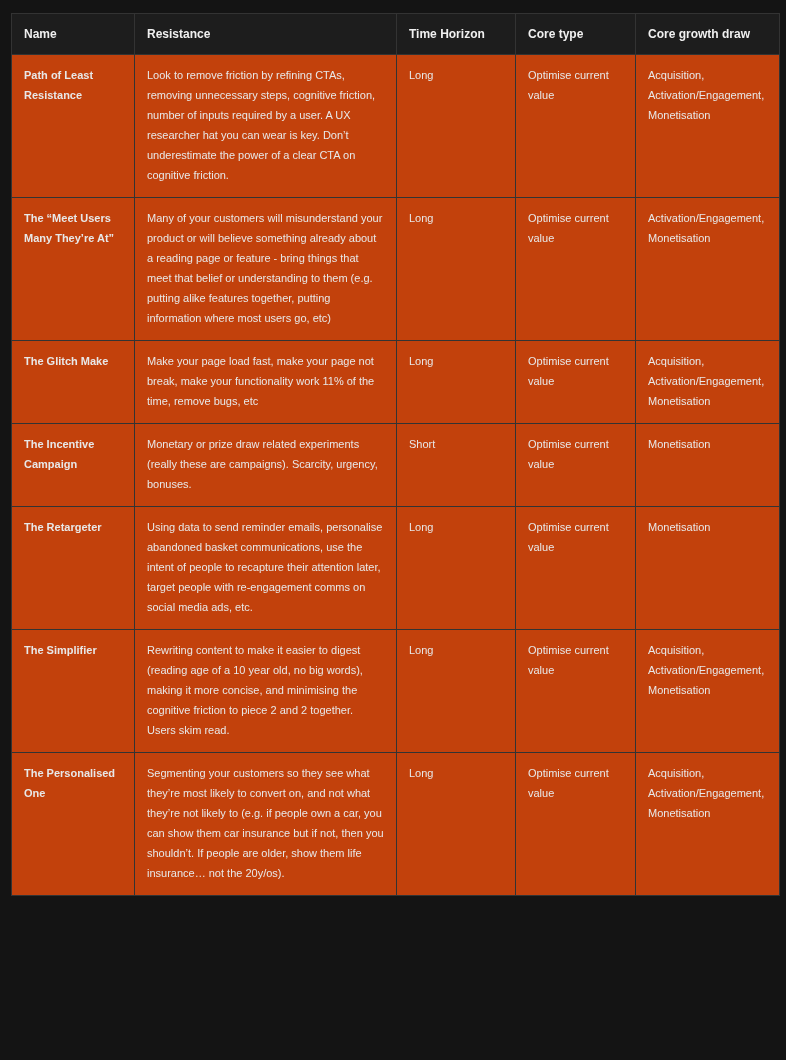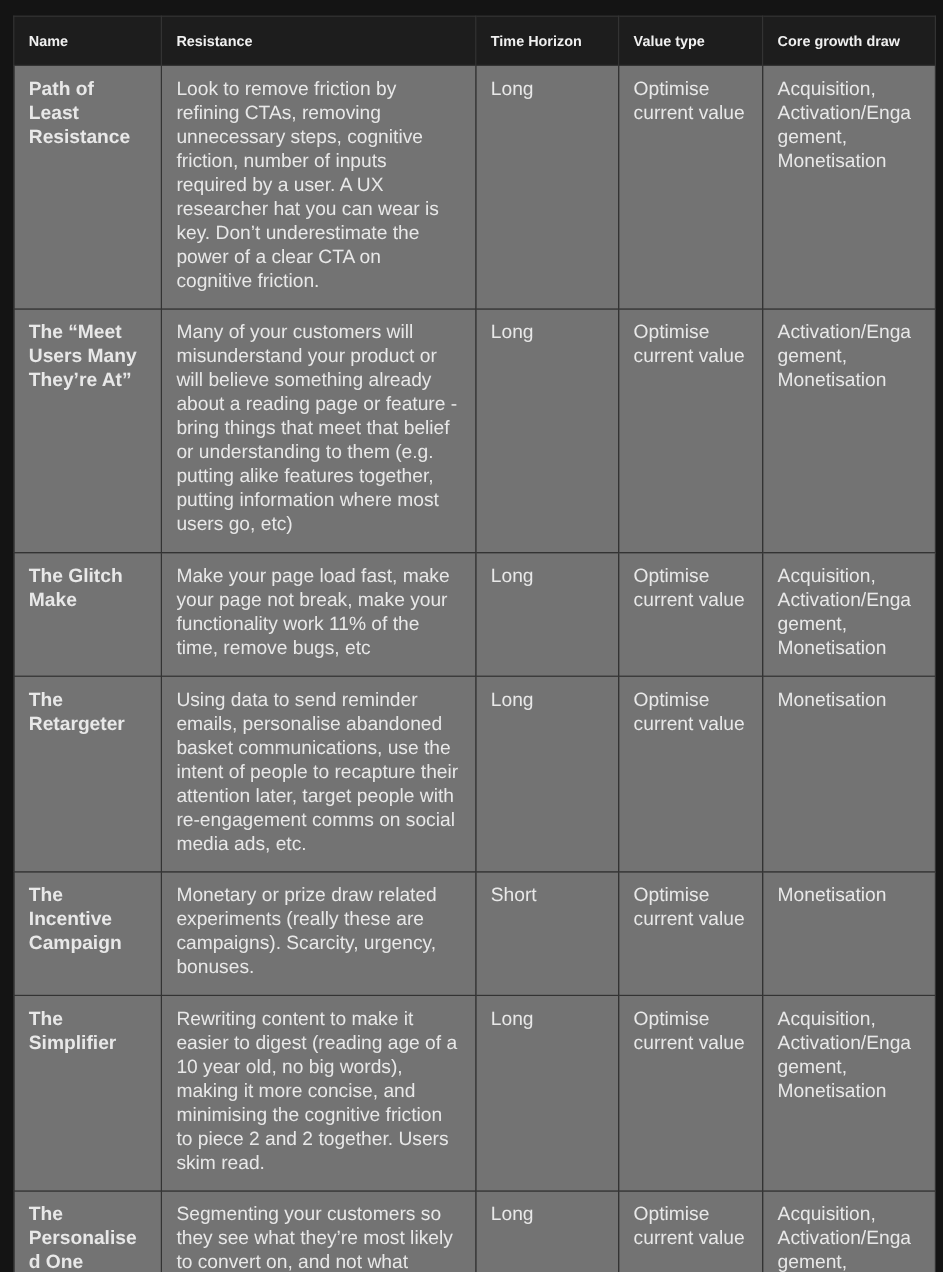--- a/index.html
+++ b/index.html
@@ -30,23 +30,23 @@
     background: #1b1b1b;
     border: 1px solid #333333;
   }
   table.archetypes th,
   table.archetypes td {
     border: 1px solid #333333;
     vertical-align: top;
     text-align: left;
     padding: 10px 12px 12px 12px;
     color: #e8e8e8;
-    font-size: 16px;
+    font-size: 11px;
     line-height: 20px;
-    background: #737373;
+    background: #c2410c;
     word-wrap: break-word;
     overflow-wrap: break-word;
   }
   table.archetypes th {
     font-weight: bold;
     padding-top: 10px;
     padding-bottom: 10px;
     color: #f0f0f0;
     font-size: 12px;
     background: #1d1d1d;
@@ -72,21 +72,21 @@
       <col class="c-desc">
       <col class="c-time">
       <col class="c-value">
       <col class="c-growth">
     </colgroup>
     <thead>
       <tr>
         <th>Name</th>
         <th>Resistance</th>
         <th>Time Horizon</th>
-        <th>Value type</th>
+        <th>Core type</th>
         <th>Core growth draw</th>
       </tr>
     </thead>
     <tbody>
       <tr>
         <td class="name-cell">Path of Least Resistance</td>
         <td>Look to remove friction by refining CTAs, removing unnecessary steps, cognitive friction, number of inputs required by a user. A UX researcher hat you can wear is key. Don’t underestimate the power of a clear CTA on cognitive friction.</td>
         <td>Long</td>
         <td>Optimise current value</td>
         <td>Acquisition, Activation/Engagement, Monetisation</td>
@@ -99,30 +99,30 @@
         <td>Activation/Engagement, Monetisation</td>
       </tr>
       <tr>
         <td class="name-cell">The Glitch Make</td>
         <td>Make your page load fast, make your page not break, make your functionality work 11% of the time, remove bugs, etc</td>
         <td>Long</td>
         <td>Optimise current value</td>
         <td>Acquisition, Activation/Engagement, Monetisation</td>
       </tr>
       <tr>
-        <td class="name-cell">The Retargeter</td>
-        <td>Using data to send reminder emails, personalise abandoned basket communications, use the intent of people to recapture their attention later, target people with re-engagement comms on social media ads, etc.</td>
-        <td>Long</td>
+        <td class="name-cell">The Incentive Campaign</td>
+        <td>Monetary or prize draw related experiments (really these are campaigns). Scarcity, urgency, bonuses.</td>
+        <td>Short</td>
         <td>Optimise current value</td>
         <td>Monetisation</td>
       </tr>
       <tr>
-        <td class="name-cell">The Incentive Campaign</td>
-        <td>Monetary or prize draw related experiments (really these are campaigns). Scarcity, urgency, bonuses.</td>
-        <td>Short</td>
+        <td class="name-cell">The Retargeter</td>
+        <td>Using data to send reminder emails, personalise abandoned basket communications, use the intent of people to recapture their attention later, target people with re-engagement comms on social media ads, etc.</td>
+        <td>Long</td>
         <td>Optimise current value</td>
         <td>Monetisation</td>
       </tr>
       <tr>
         <td class="name-cell">The Simplifier</td>
         <td>Rewriting content to make it easier to digest (reading age of a 10 year old, no big words), making it more concise, and minimising the cognitive friction to piece 2 and 2 together. Users skim read.</td>
         <td>Long</td>
         <td>Optimise current value</td>
         <td>Acquisition, Activation/Engagement, Monetisation</td>
       </tr>

